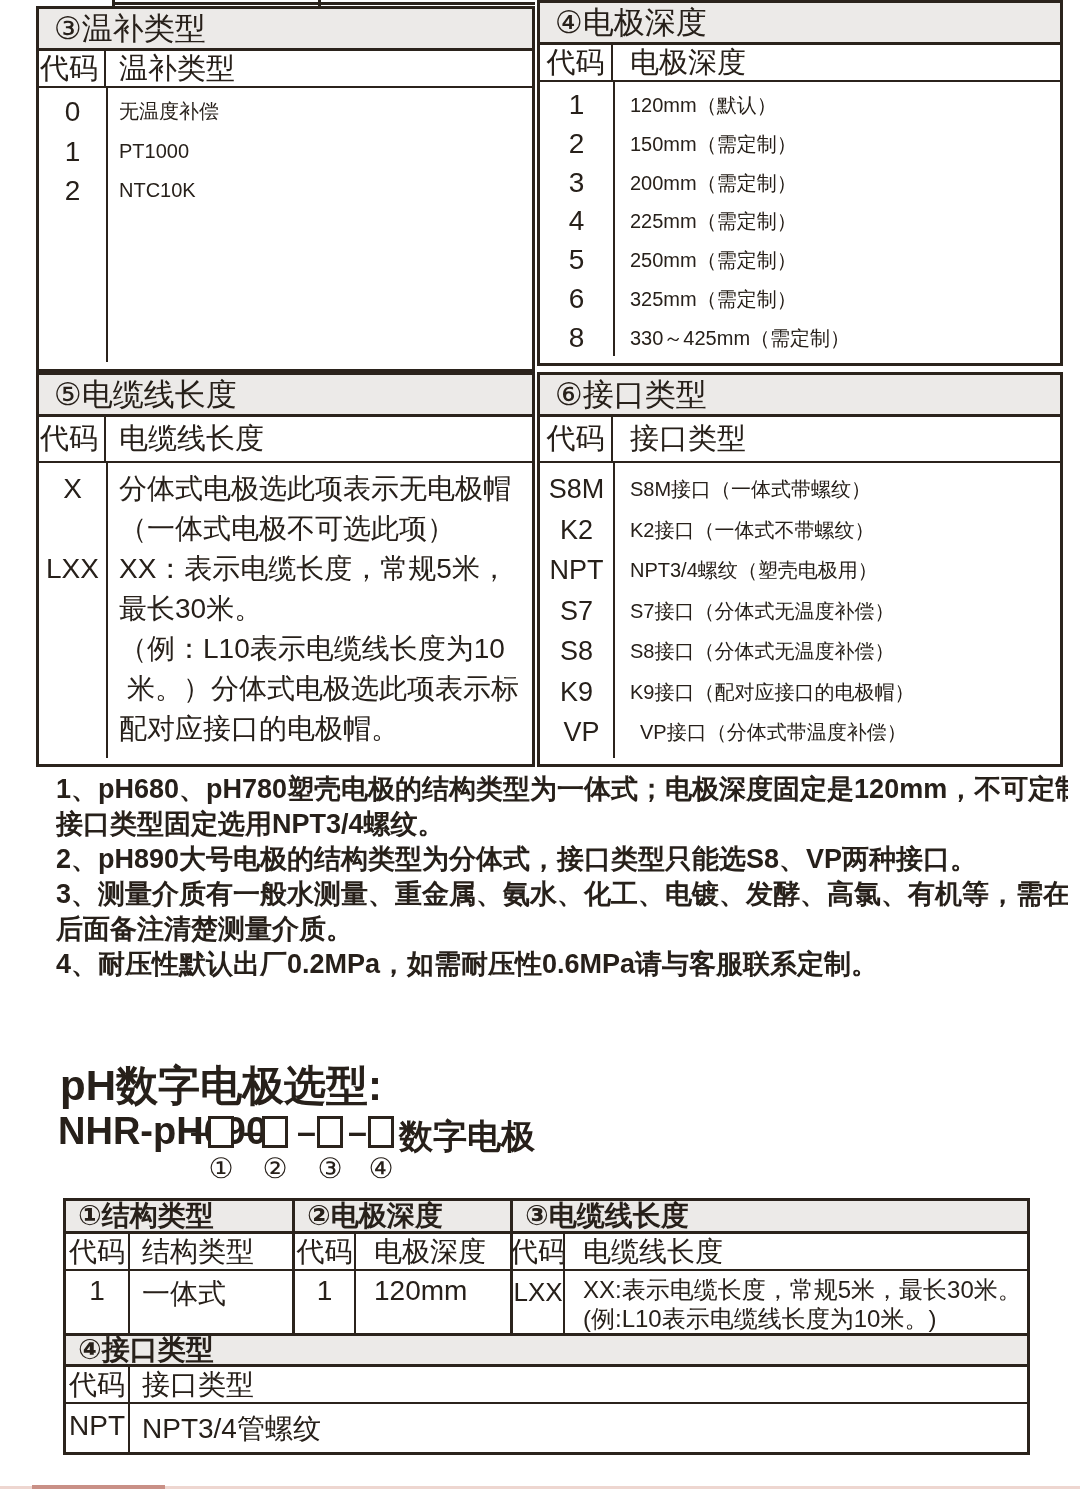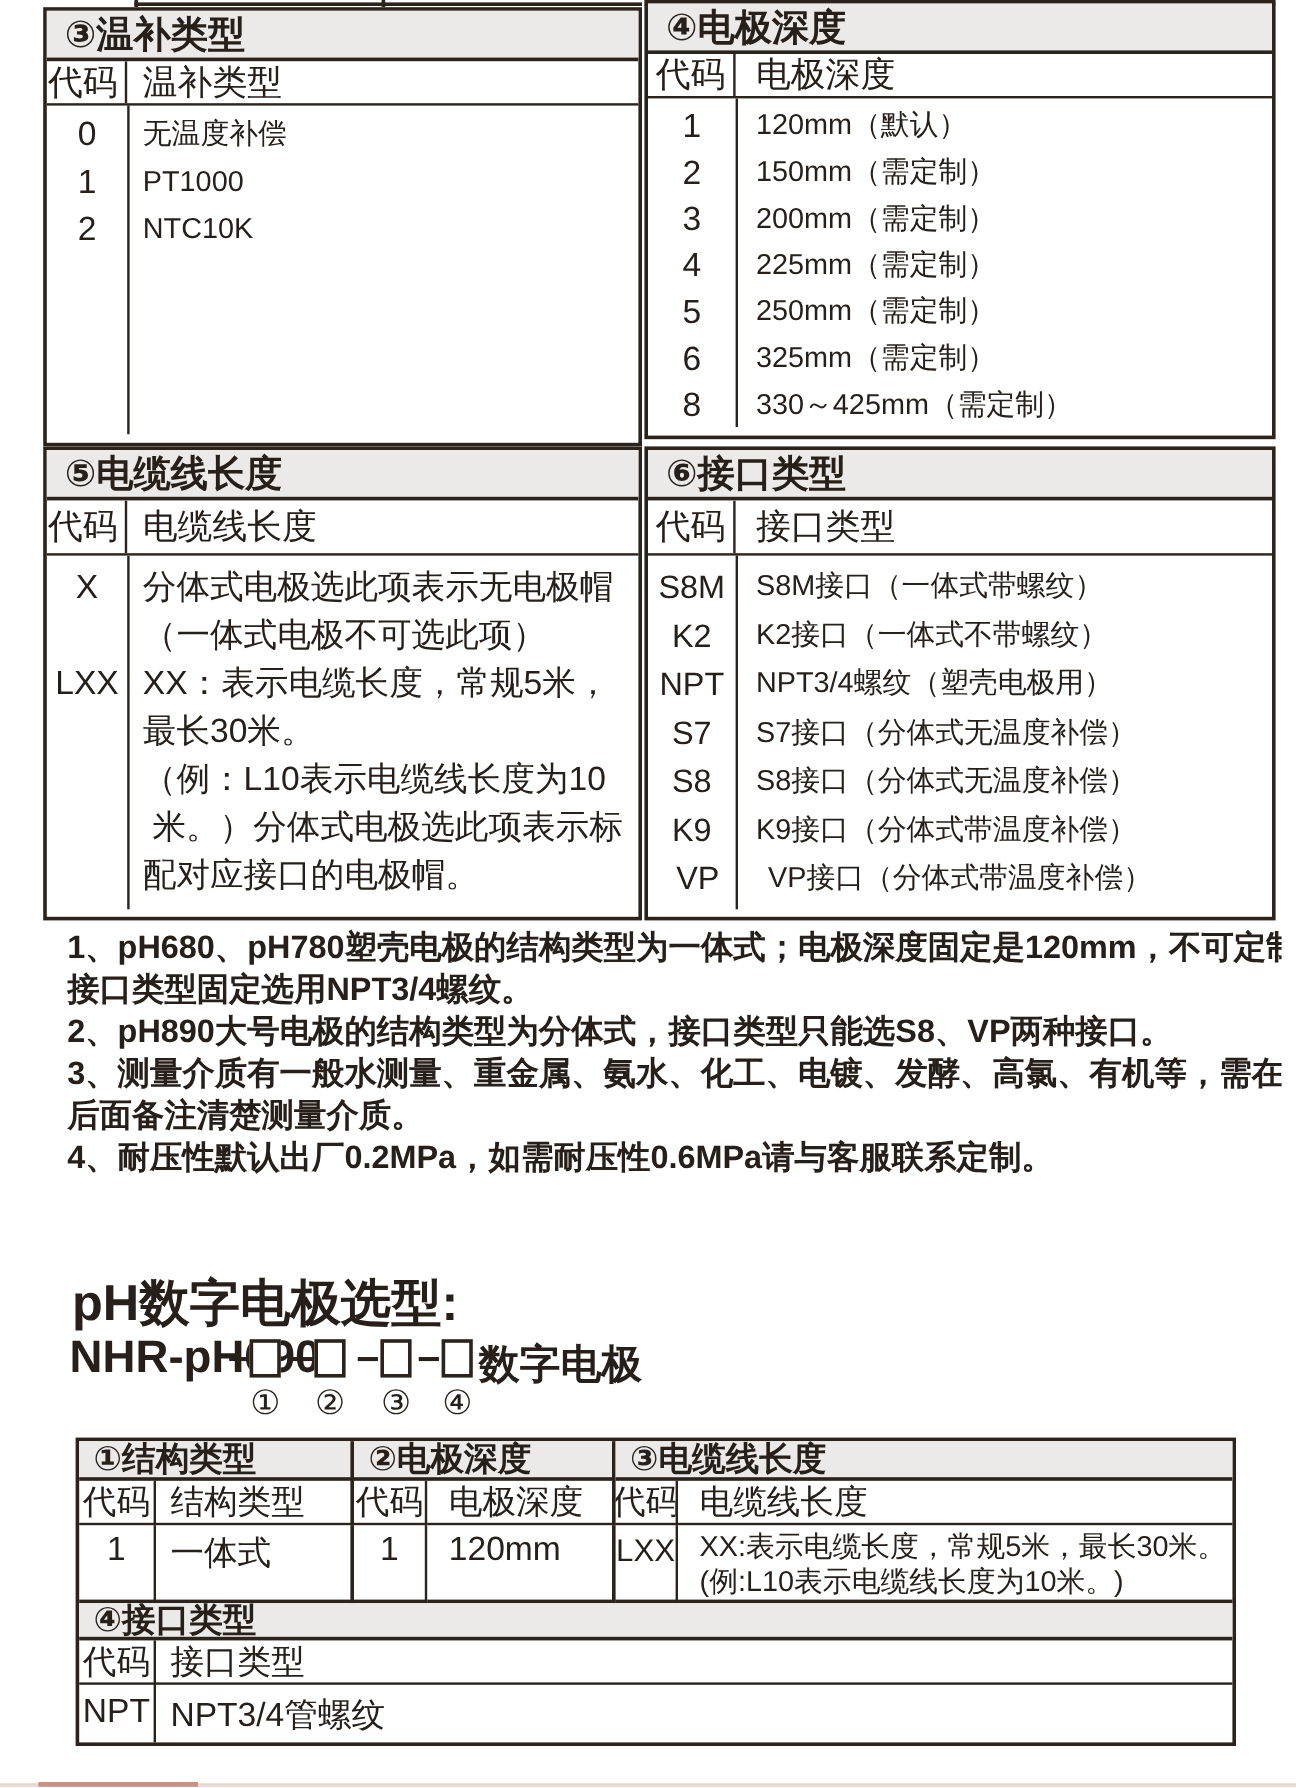--- a/index.html
+++ b/index.html
@@ -7,31 +7,31 @@
   .page {
     position:relative; width:1080px; height:1490px; margin:0 auto;
     background:#ffffff; overflow:hidden;
     font-family:"Liberation Sans","DejaVu Sans",sans-serif;
     color:#27201a;
   }
   
   .tbl { position:absolute; border:3px solid #2b231c; background:#fff; }
   .band {
     height:42px; background:#eceae8; border-bottom:3px solid #2b231c;
-    font-size:31px; font-weight:700; line-height:40px; padding-left:15px;
+    font-size:31px; font-weight:400; line-height:40px; padding-left:15px;
     white-space:nowrap; overflow:hidden;
   }
   .hdr { display:flex; border-bottom:2px solid #2b231c; overflow:hidden; }
   .hdr .c1 { border-right:2px solid #2b231c; font-size:29px; display:flex; align-items:center; }
   .hdr .c2 { flex:1; font-size:29px; display:flex; align-items:center; padding-left:13px; }
   .tbody { position:relative; overflow:hidden; }
   .vdiv { position:absolute; top:0; bottom:0; width:2px; background:#2b231c; }
   .trow { display:flex; white-space:nowrap; }
   .rcode { text-align:center; font-size:28px; }
-  .rdesc { padding-left:13px; font-size:24px; }
+  .rdesc { padding-left:13px; font-size:20px; }
   
   .h37 { height:37px; }
   .h46 { height:46px; }
   
   .notes { position:absolute; left:56px; top:772px; width:1012px;
     font-size:27px; font-weight:700; line-height:35px; white-space:nowrap; overflow:hidden; }
   
   .sel-title { position:absolute; left:60px; top:1058px; font-size:42px; font-weight:700; white-space:nowrap; }
   .model-prefix { position:absolute; left:58px; top:1110px; font-size:38px; font-weight:700; letter-spacing:0px; white-space:nowrap; }
   .model-suffix { position:absolute; left:399px; top:1114px; font-size:34px; font-weight:700; white-space:nowrap; }
@@ -212,21 +212,21 @@
             <span class="rdesc" style="padding-left:17px;">S7接口（分体式无温度补偿）</span>
           </div>
 
           <div class="trow" style="height:40.5px; line-height:40.5px;">
             <span class="rcode" style="width:73px; font-size:27px;">S8</span>
             <span class="rdesc" style="padding-left:17px;">S8接口（分体式无温度补偿）</span>
           </div>
 
           <div class="trow" style="height:40.5px; line-height:40.5px;">
             <span class="rcode" style="width:73px; font-size:27px;">K9</span>
-            <span class="rdesc" style="padding-left:17px;">K9接口（分体式带温度补偿）</span>
+            <span class="rdesc" style="padding-left:17px;">K9接口（配对应接口的电极帽）</span>
           </div>
 
           <div class="trow" style="height:40.5px; line-height:40.5px;">
             <span class="rcode" style="width:83px; font-size:27px;">VP</span>
             <span class="rdesc" style="padding-left:17px;">VP接口（分体式带温度补偿）</span>
           </div>
         </div>
     </div>
   </div>
 

